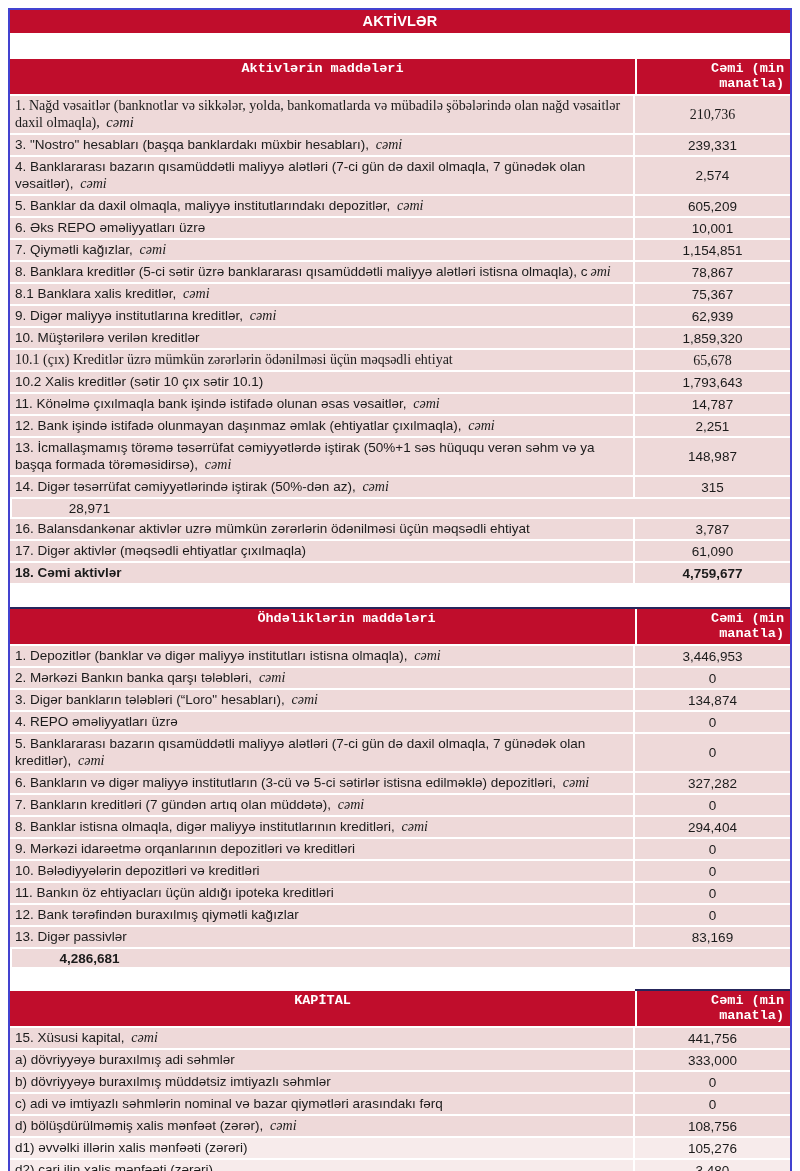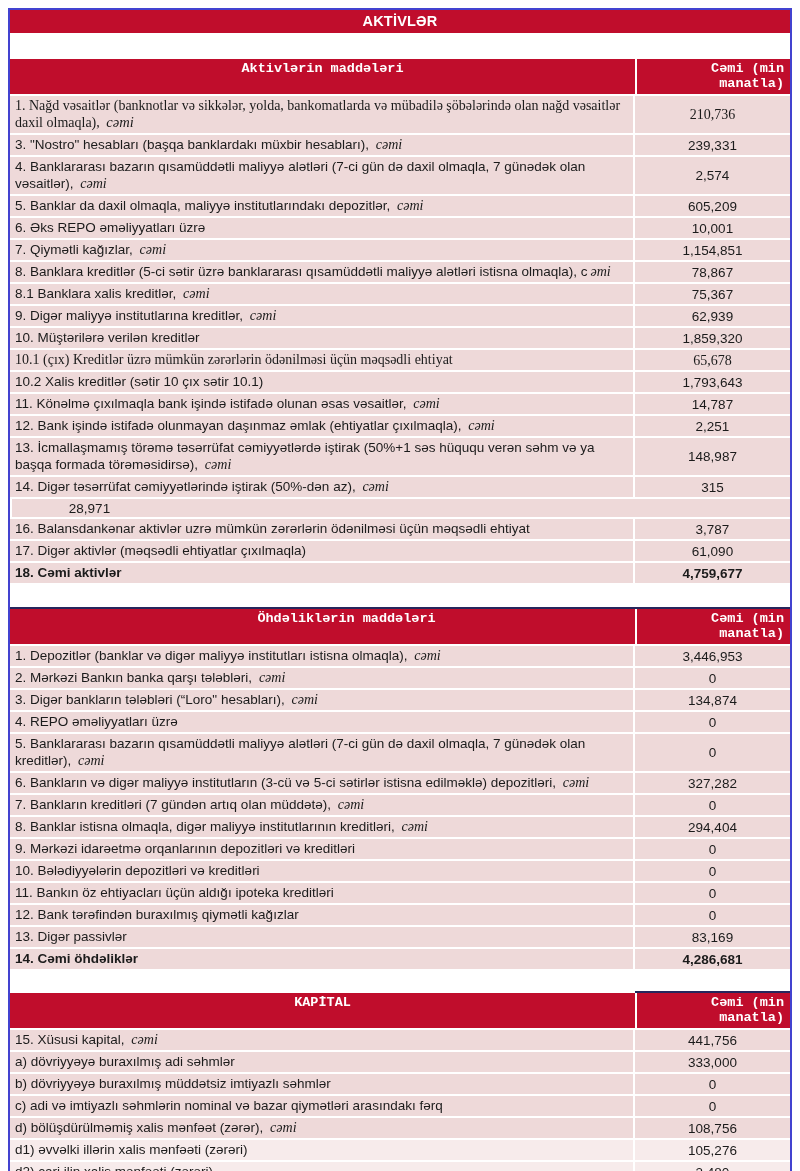--- a/index.html
+++ b/index.html
@@ -286,23 +286,20 @@
           </div>
           <div class="cell value">0</div>
         </div>
         <div class="row">
           <div class="cell label">
             <span class="txt">13. Digər passivlər</span>
           </div>
           <div class="cell value">83,169</div>
         </div>
         <div class="row bold">
-          <div class="cell label">
-            <span class="txt">14. Cəmi öhdəliklər</span>
-          </div>
           <div class="cell value">4,286,681</div>
         </div>
       </div>
   </div>
 
   <div class="gap"></div>
 
   <div class="table last">
     <div class="thead dark-right">
       <div class="th left">KAPİTAL</div>

